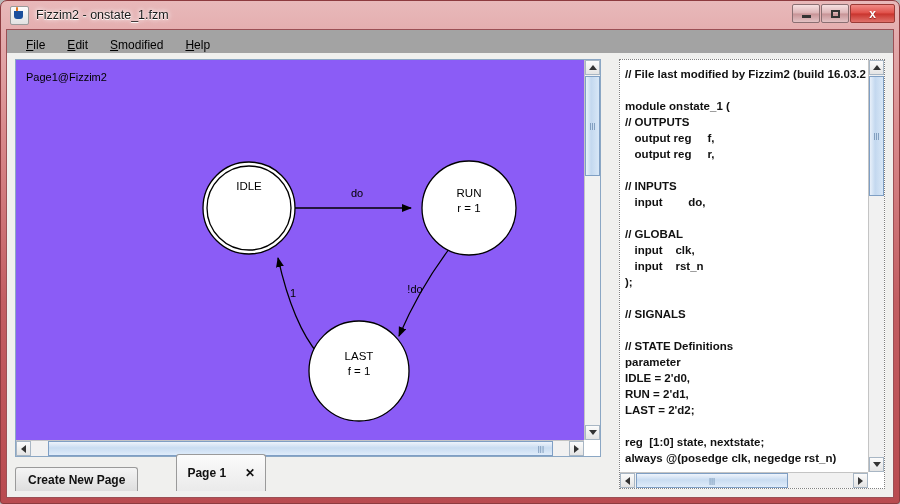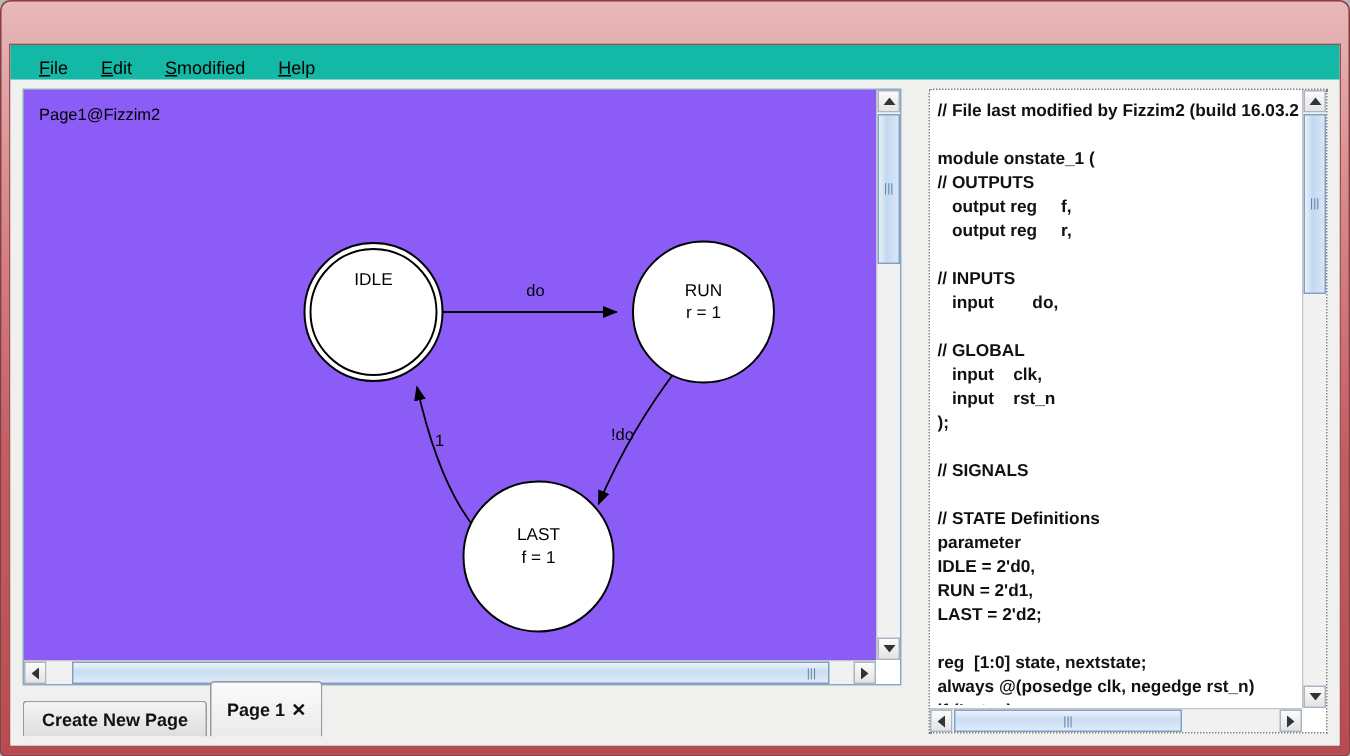--- a/index.html
+++ b/index.html
@@ -66,21 +66,21 @@
     border-color:#9a3b36;
   }
   .winbtn .glyph{font-size:11px;color:#2a2a2a;line-height:1;font-family:"Liberation Sans",sans-serif;}
   .winbtn.close .glyph{color:#ffffff;font-weight:bold;font-size:12px;text-shadow:0 1px 1px #8d1f1a;}
   .minbar{width:9px;height:3px;background:#333;margin-top:5px;}
   .maxbox{width:9px;height:8px;border:2px solid #333;box-sizing:border-box;}
 
   
   #menubar{
     position:absolute;left:0;top:0;right:0;height:31px;
-    background:#14b8a6;border-bottom:1px solid #c8c8c8;
+    background:#a3a3a3;border-bottom:1px solid #c8c8c8;
     display:flex;align-items:center;padding-left:10px;gap:4px;
     box-sizing:border-box;
   }
   .menu-item{
     font-size:12px;color:#000;padding:3px 9px;cursor:default;
     white-space:nowrap;
   }
   .menu-item .mn{text-decoration:underline;}
 
   
@@ -168,31 +168,50 @@
     font-size:12px;font-weight:bold;color:#111;
     display:flex;align-items:center;cursor:default;
     box-sizing:border-box;
   }
   #page-tab{
     height:24px;padding:18px 10px;
     background:linear-gradient(180deg,#fbfbfb,#eaeaea);
     border:1px solid #9a9a9a;border-bottom:none;
     border-radius:3px 3px 0 0;
     font-size:12px;font-weight:bold;color:#111;
-    display:flex;align-items:center;gap:4px;cursor:default;
-    box-sizing:border-box;
+    display:flex;align-items:center;gap:19px;cursor:default;
+    box-sizing:border-box;
+    margin-left:36px;
   }
   #tab-close{font-size:12px;font-weight:bold;color:#111;cursor:pointer;}
   text{font-family:"Liberation Sans",sans-serif;}
 </style>
 </head>
 <body>
 
 <div id="window">
 
+  <div id="titlebar">
+    <div id="app-icon">
+      <div class="steam"></div>
+      <div class="cup"></div>
+    </div>
+    <div id="title-text">Fizzim2 - onstate_1.fzm</div>
+    <div id="win-buttons">
+      <div class="winbtn">
+        <div class="minbar"></div>
+      </div>
+      <div class="winbtn">
+        <div class="maxbox"></div>
+      </div>
+      <div class="winbtn close">
+        <span class="glyph">x</span>
+      </div>
+    </div>
+  </div>
 
   <div id="frame-inner">
 
     <div id="menubar">
       <div class="menu-item"><span class="mn">F</span><span>ile</span></div>
       <div class="menu-item"><span class="mn">E</span><span>dit</span></div>
       <div class="menu-item"><span class="mn">S</span><span>modified</span></div>
       <div class="menu-item"><span class="mn">H</span><span>elp</span></div>
     </div>
 

